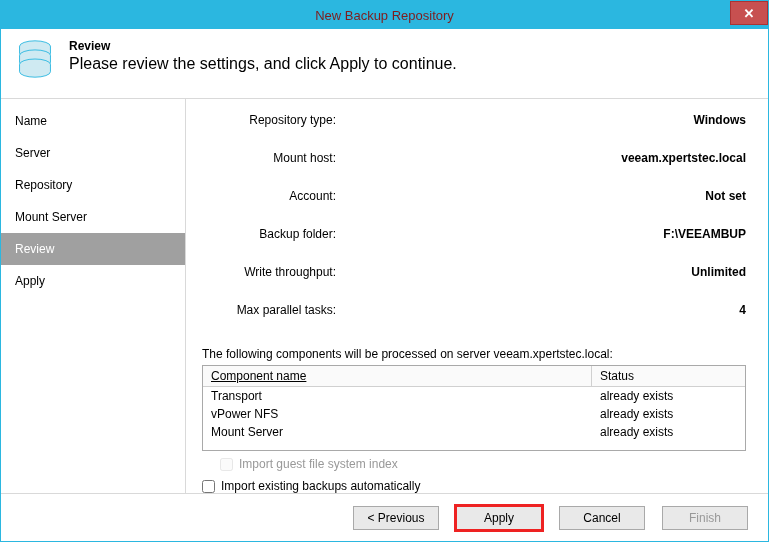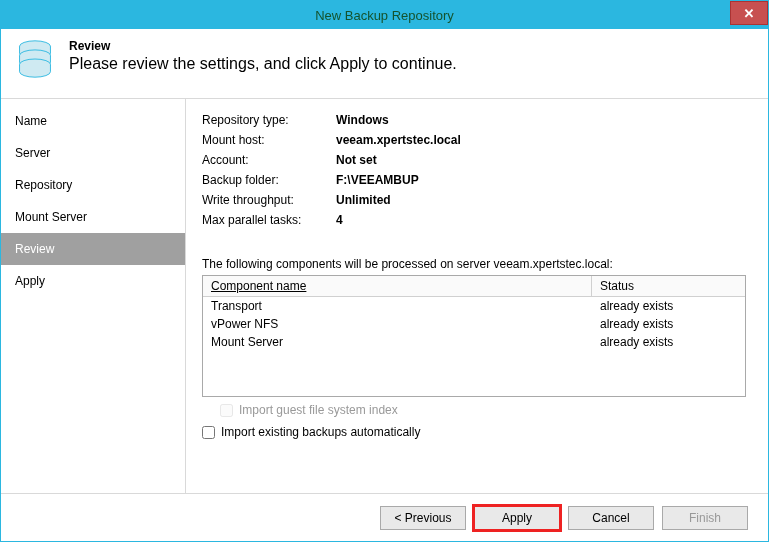--- a/index.html
+++ b/index.html
@@ -20,21 +20,21 @@
   .titlebar {
     height: 28px;
     background: #2bb7e0;
     display: flex;
     align-items: center;
     justify-content: center;
     position: relative;
   }
   .titlebar-text {
     font-size: 13px;
-    color: #14532d;
+    color: #7f1d1d;
   }
   .close-btn {
     position: absolute;
     right: 0;
     top: 0;
     width: 38px;
     height: 24px;
     background: #c75050;
     color: #fff;
     display: flex;
@@ -88,22 +88,23 @@
   }
   .content {
     flex: 1;
     padding: 14px 22px 0 16px;
     display: flex;
     flex-direction: column;
   }
   .details-grid {
     display: grid;
     grid-template-columns: 134px 1fr;
-    row-gap: 6px;
+    row-gap: 24px;
     margin-bottom: 30px;
+    text-align: right;
   }
   .details-grid .label { }
   .details-grid .value { font-weight: bold; }
   .components-text {
     margin-bottom: 4px;
   }
   .components-table {
     border: 1px solid #a9a9a9;
     height: 122px;
     background: #fff;
@@ -145,21 +146,21 @@
     margin-left: 18px;
     margin-top: 6px;
   }
   .checkbox-row.disabled input { opacity: 0.5; }
   .footer {
     height: 48px;
     border-top: 1px solid #d9d9d9;
     display: flex;
     align-items: center;
     justify-content: flex-end;
-    gap: 8px;
+    gap: 17px;
     padding-right: 20px;
   }
   .btn {
     width: 86px;
     height: 24px;
     border: 1px solid #a9a9a9;
     background: #e9e9e9;
     font-size: 12px;
     cursor: pointer;
     font-family: inherit;

